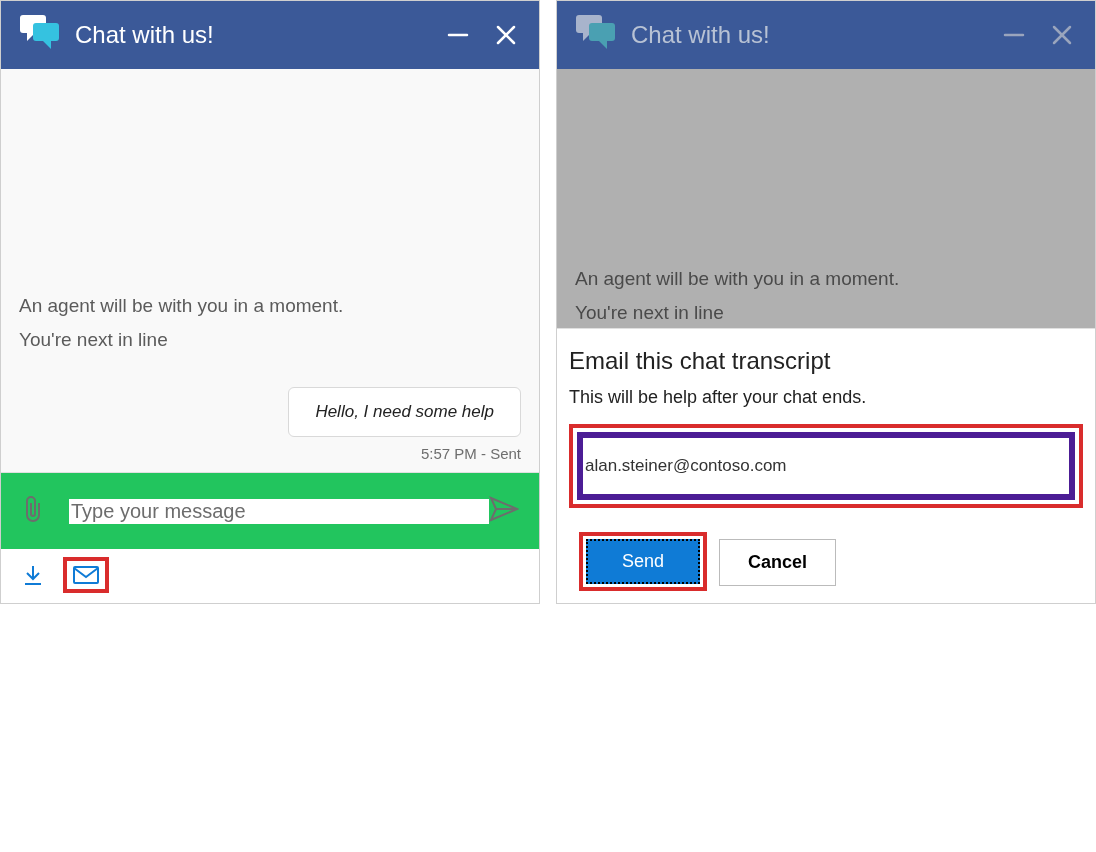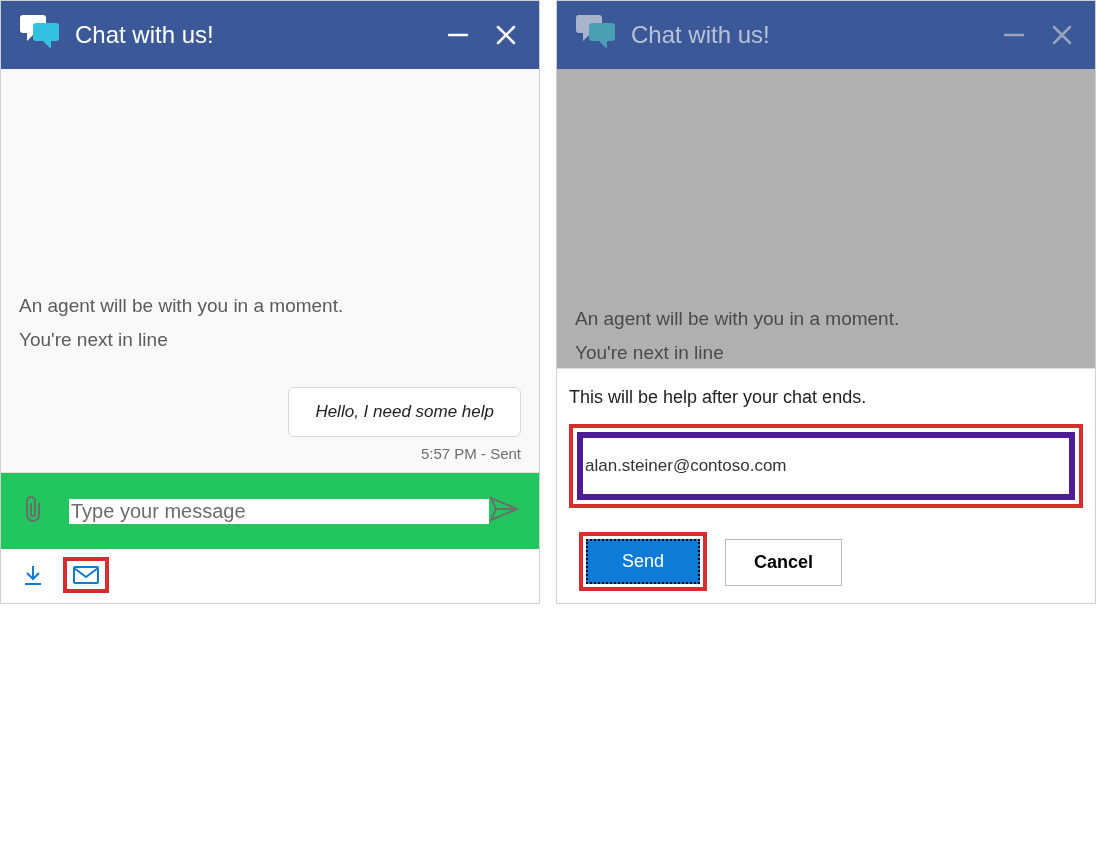--- a/index.html
+++ b/index.html
@@ -137,21 +137,21 @@
     margin-bottom: 24px;
   }
   .email-input {
     width: 100%;
     border: 6px solid #4c1d95;
     padding: 18px 2px;
     font-size: 17px;
     color: #333;
     outline: none;
   }
-  .btn-row { display: flex; gap: 18px; align-items: flex-start; padding-left: 10px; }
+  .btn-row { display: flex; gap: 12px; align-items: flex-start; padding-left: 10px; }
   .send-wrap {
     border: 4px solid #d92c2c;
     padding: 3px;
   }
   .send-btn {
     background: #0f7bd6;
     color: #fff;
     border: 2px dotted #000;
     font-size: 18px;
     padding: 10px 34px;
@@ -258,20 +258,21 @@
         </svg>
     </span>
   </div>
 
   <div class="chat-body" style="justify-content:flex-end;">
     <div class="system-msg">An agent will be with you in a moment.</div>
     <div class="system-msg" style="margin-bottom:-6px;">You're next in line</div>
   </div>
 
   <div class="email-panel">
+    <h2>Email this chat transcript</h2>
     <div class="sub">This will be help after your chat ends.</div>
     <div class="email-input-wrap">
       <input class="email-input" type="text" value="alan.steiner@contoso.com" style="">
     </div>
     <div class="btn-row">
       <span class="send-wrap">
         <button class="send-btn">Send</button>
       </span>
       <button class="cancel-btn">Cancel</button>
     </div>

